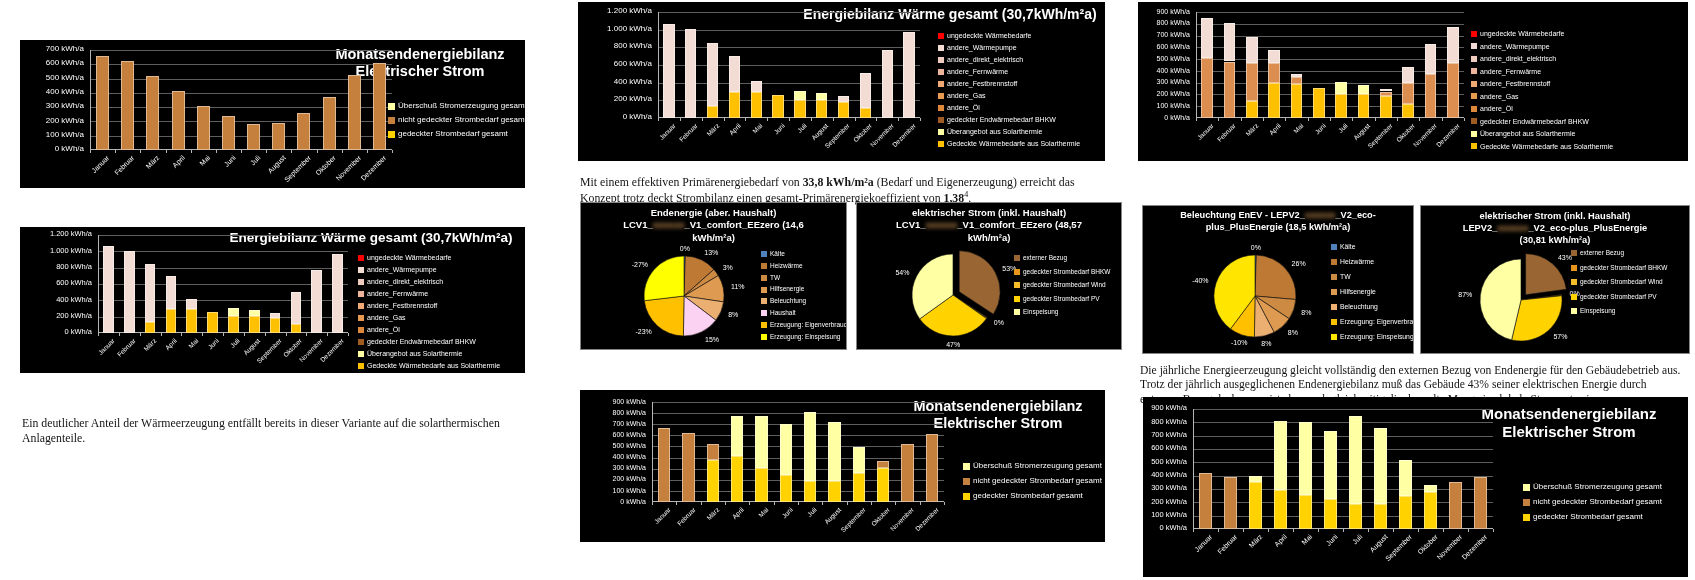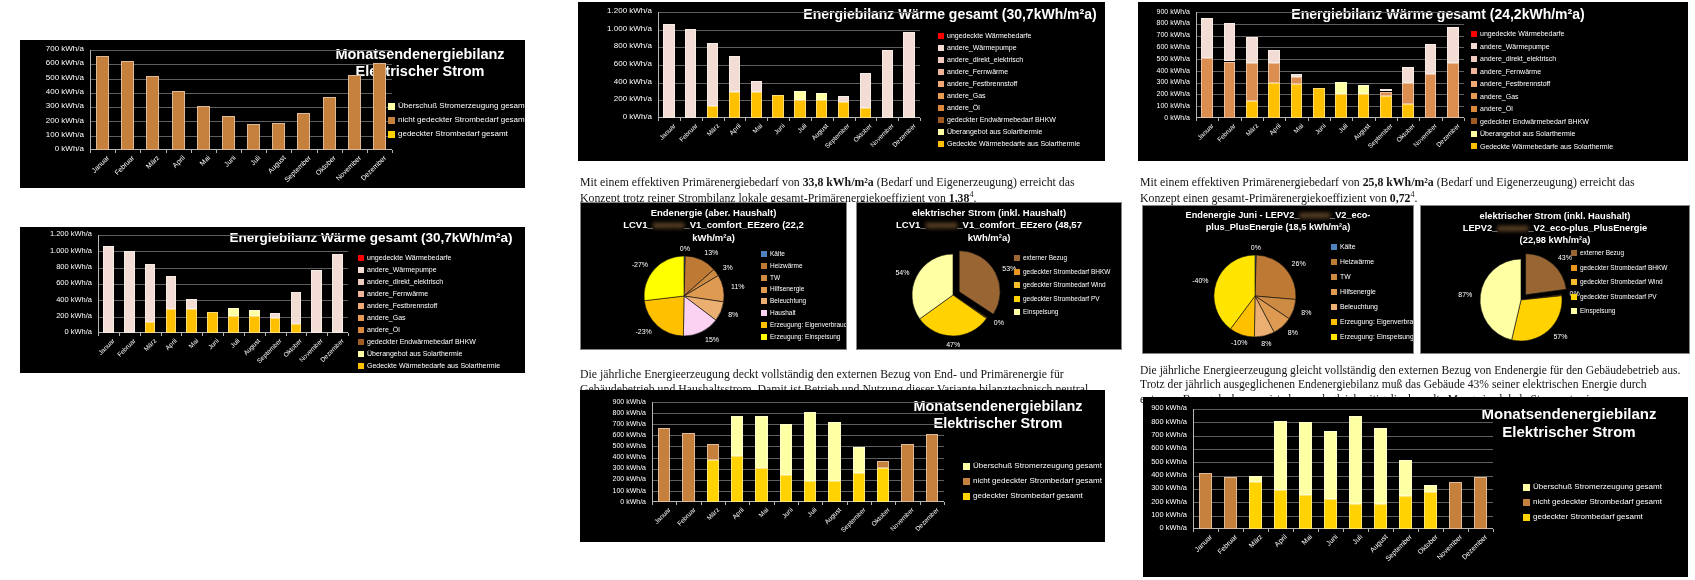--- a/index.html
+++ b/index.html
@@ -197,20 +197,21 @@
       <div class="leg" style="left: 338px; top: 123px; font-size: 7px;">
         <span class="sq" style="width: 6px; height: 6px; background: rgb(255, 255, 163);"></span>
         <span>Überangebot aus Solarthermie</span>
       </div>
       <div class="leg" style="left: 338px; top: 135px; font-size: 7px;">
         <span class="sq" style="width: 6px; height: 6px; background: rgb(255, 192, 0);"></span>
         <span>Gedeckte Wärmebedarfe aus Solarthermie</span>
       </div>
     </div>
 
+  <p class="para" style="left:22px;top:404px;width:480px;font-size:11.8px"><span>Ein deutlicher Anteil der Wärmeerzeugung entfällt bereits in dieser Variante auf die solarthermischen Anlagenteile.</span></p>
 
   <div class="chart" style="left:578px;top:2px;width:527px;height:159px">
       <div class="c-title" style="left: 222px; top: 4px; width: 300px; font-size: 14px;">
         <div>Energiebilanz Wärme gesamt (30,7kWh/m²a)</div>
       </div>
       <div class="grid" style="left: 80px; top: 10px; width: 262px;"></div>
       <div class="ylab" style="left: 0px; width: 74px; top: 5px; font-size: 8px;">1.200 kWh/a</div>
       <div class="grid" style="left: 80px; top: 27.7px; width: 262px;"></div>
       <div class="ylab" style="left: 0px; width: 74px; top: 22.7px; font-size: 8px;">1.000 kWh/a</div>
       <div class="grid" style="left: 80px; top: 45.3px; width: 262px;"></div>
@@ -302,26 +303,26 @@
       <div class="leg" style="left: 360px; top: 126px; font-size: 7px;">
         <span class="sq" style="width: 6px; height: 6px; background: rgb(255, 255, 163);"></span>
         <span>Überangebot aus Solarthermie</span>
       </div>
       <div class="leg" style="left: 360px; top: 138px; font-size: 7px;">
         <span class="sq" style="width: 6px; height: 6px; background: rgb(255, 192, 0);"></span>
         <span>Gedeckte Wärmebedarfe aus Solarthermie</span>
       </div>
     </div>
 
-  <p class="para" style="left:580px;top:163px;width:522px;font-size:11.8px"><span>Mit einem effektiven Primärenergiebedarf von </span><span style="font-weight: bold;">33,8 kWh/m²a</span><span> (Bedarf und Eigenerzeugung) erreicht das Konzept trotz reiner Strombilanz lokale gesamt-Primärenergiekoeffizient von </span><span style="font-weight: bold;">1,38</span><sup>4</sup><span>.</span></p>
+  <p class="para" style="left:580px;top:163px;width:522px;font-size:11.8px"><span>Mit einem effektiven Primärenergiebedarf von </span><span style="font-weight: bold;">33,8 kWh/m²a</span><span> (Bedarf und Eigenerzeugung) erreicht das Konzept trotz deckt Strombilanz einen gesamt-Primärenergiekoeffizient von </span><span style="font-weight: bold;">1,38</span><sup>4</sup><span>.</span></p>
 
   <div class="pie" style="left:580px;top:202px;width:265px;height:146px">
       <div class="p-title" style="font-size: 9.5px;">
         <div><span>Endenergie (aber. Haushalt)</span></div>
-        <div><span>LCV1_</span><span class="blur">xxxxxx</span><span>_V1_comfort_EEzero (22,2</span></div>
+        <div><span>LCV1_</span><span class="blur">xxxxxx</span><span>_V1_comfort_EEzero (14,6</span></div>
         <div><span>kWh/m²a)</span></div>
       </div>
       <svg width="265" height="146" style="position: absolute; left: 0px; top: 0px;">
         <path d="M103.0,93.0 L103.0,53.0 A40,40 0 0 1 104.3,53.0 Z" fill="#4F81BD" stroke="#111" stroke-width="0.6"></path>
         <text x="103.8" y="47.5" fill="#fff" font-size="7" text-anchor="middle">0%</text>
         <path d="M103.0,93.0 L104.3,53.0 A40,40 0 0 1 132.9,66.4 Z" fill="#BE7A35" stroke="#111" stroke-width="0.6"></path>
         <text x="123.3" y="52.0" fill="#fff" font-size="7" text-anchor="start">13%</text>
         <path d="M103.0,93.0 L132.9,66.4 A40,40 0 0 1 137.3,72.5 Z" fill="#CC8A42" stroke="#111" stroke-width="0.6"></path>
         <text x="141.7" y="67.1" fill="#fff" font-size="7" text-anchor="start">3%</text>
         <path d="M103.0,93.0 L137.3,72.5 A40,40 0 0 1 142.6,98.9 Z" fill="#DE9A50" stroke="#111" stroke-width="0.6"></path>
@@ -401,21 +402,20 @@
       <div class="leg" style="left: 157px; top: 92.5px; font-size: 6.5px;">
         <span class="sq" style="width: 6px; height: 6px; background: rgb(255, 210, 0);"></span>
         <span>gedeckter Strombedarf PV</span>
       </div>
       <div class="leg" style="left: 157px; top: 106px; font-size: 6.5px;">
         <span class="sq" style="width: 6px; height: 6px; background: rgb(255, 255, 163);"></span>
         <span>Einspeisung</span>
       </div>
     </div>
 
-  <p class="para" style="left:580px;top:355px;width:522px;font-size:11.8px"><span>Die jährliche Energieerzeugung deckt vollständig den externen Bezug von End- und Primärenergie für Gebäudebetrieb und Haushaltsstrom. Damit ist Betrieb und Nutzung dieser Variante bilanztechnisch neutral.</span></p>
 
   <div class="chart" style="left:580px;top:390px;width:525px;height:152px">
       <div class="c-title" style="left: 318px; top: 8px; width: 200px; font-size: 14.5px;">
         <div>Monatsendenergiebilanz</div>
         <div>Elektrischer Strom</div>
       </div>
       <div class="grid" style="left: 72px; top: 12px; width: 292px;"></div>
       <div class="ylab" style="left: 0px; width: 66px; top: 7.7px; font-size: 7px;">900 kWh/a</div>
       <div class="grid" style="left: 72px; top: 23.1px; width: 292px;"></div>
       <div class="ylab" style="left: 0px; width: 66px; top: 18.8px; font-size: 7px;">800 kWh/a</div>
@@ -488,23 +488,20 @@
         <span class="sq" style="width: 7px; height: 7px; background: rgb(198, 128, 62);"></span>
         <span>nicht gedeckter Strombedarf gesamt</span>
       </div>
       <div class="leg" style="left: 383px; top: 102px; font-size: 8px;">
         <span class="sq" style="width: 7px; height: 7px; background: rgb(255, 210, 0);"></span>
         <span>gedeckter Strombedarf gesamt</span>
       </div>
     </div>
 
   <div class="chart" style="left:1138px;top:2px;width:550px;height:159px">
-      <div class="c-title" style="left: 150px; top: 4px; width: 300px; font-size: 14px;">
-        <div>Energiebilanz Wärme gesamt (24,2kWh/m²a)</div>
-      </div>
       <div class="grid" style="left: 58px; top: 10px; width: 268px;"></div>
       <div class="ylab" style="left: 0px; width: 52px; top: 5.7px; font-size: 7px;">900 kWh/a</div>
       <div class="grid" style="left: 58px; top: 21.8px; width: 268px;"></div>
       <div class="ylab" style="left: 0px; width: 52px; top: 17.4px; font-size: 7px;">800 kWh/a</div>
       <div class="grid" style="left: 58px; top: 33.6px; width: 268px;"></div>
       <div class="ylab" style="left: 0px; width: 52px; top: 29.2px; font-size: 7px;">700 kWh/a</div>
       <div class="grid" style="left: 58px; top: 45.3px; width: 268px;"></div>
       <div class="ylab" style="left: 0px; width: 52px; top: 41px; font-size: 7px;">600 kWh/a</div>
       <div class="grid" style="left: 58px; top: 57.1px; width: 268px;"></div>
       <div class="ylab" style="left: 0px; width: 52px; top: 52.8px; font-size: 7px;">500 kWh/a</div>
@@ -606,25 +603,24 @@
       <div class="leg" style="left: 333px; top: 128px; font-size: 7px;">
         <span class="sq" style="width: 6px; height: 6px; background: rgb(255, 255, 163);"></span>
         <span>Überangebot aus Solarthermie</span>
       </div>
       <div class="leg" style="left: 333px; top: 140.5px; font-size: 7px;">
         <span class="sq" style="width: 6px; height: 6px; background: rgb(255, 192, 0);"></span>
         <span>Gedeckte Wärmebedarfe aus Solarthermie</span>
       </div>
     </div>
 
-  <p class="para" style="left:1140px;top:163px;width:530px;font-size:11.8px"><span>Mit einem effektiven Primärenergiebedarf von </span><span style="font-weight: bold;">25,8 kWh/m²a</span><span> (Bedarf und Eigenerzeugung) erreicht das Konzept einen gesamt-Primärenergiekoeffizient von </span><span style="font-weight: bold;">0,72</span><sup>4</sup><span>.</span></p>
 
   <div class="pie" style="left:1142px;top:205px;width:270px;height:147px">
       <div class="p-title" style="font-size: 9.2px;">
-        <div><span>Endenergie Juni - LEPV2_</span><span class="blur">xxxxxx</span><span>_V2_eco-</span></div>
+        <div><span>Beleuchtung EnEV - LEPV2_</span><span class="blur">xxxxxx</span><span>_V2_eco-</span></div>
         <div><span>plus_PlusEnergie (18,5 kWh/m²a)</span></div>
       </div>
       <svg width="270" height="147" style="position: absolute; left: 0px; top: 0px;">
         <path d="M112.0,90.0 L112.0,49.0 A41,41 0 0 1 113.3,49.0 Z" fill="#4F81BD" stroke="#111" stroke-width="0.6"></path>
         <text x="112.8" y="43.5" fill="#fff" font-size="7" text-anchor="middle">0%</text>
         <path d="M112.0,90.0 L113.3,49.0 A41,41 0 0 1 152.8,93.5 Z" fill="#BE7A35" stroke="#111" stroke-width="0.6"></path>
         <text x="148.6" y="59.9" fill="#fff" font-size="7" text-anchor="start">26%</text>
         <path d="M112.0,90.0 L152.8,93.5 A41,41 0 0 1 146.2,112.7 Z" fill="#CC8A42" stroke="#111" stroke-width="0.6"></path>
         <text x="158.3" y="108.7" fill="#fff" font-size="7" text-anchor="start">8%</text>
         <path d="M112.0,90.0 L146.2,112.7 A41,41 0 0 1 131.1,126.3 Z" fill="#DE9A50" stroke="#111" stroke-width="0.6"></path>
@@ -663,21 +659,21 @@
       <div class="leg" style="left: 188px; top: 128px; font-size: 6.8px;">
         <span class="sq" style="width: 6px; height: 6px; background: rgb(255, 229, 0);"></span>
         <span>Erzeugung: Einspeisung</span>
       </div>
     </div>
 
   <div class="pie" style="left:1420px;top:205px;width:268px;height:147px">
       <div class="p-title" style="font-size: 9.3px;">
         <div><span>elektrischer Strom (inkl. Haushalt)</span></div>
         <div><span>LEPV2_</span><span class="blur">xxxxxx</span><span>_V2_eco-plus_PlusEnergie</span></div>
-        <div><span>(22,98 kWh/m²a)</span></div>
+        <div><span>(30,81 kWh/m²a)</span></div>
       </div>
       <svg width="268" height="147" style="position: absolute; left: 0px; top: 0px;">
         <path d="M104.6,88.7 L104.6,47.7 A41,41 0 0 1 145.3,83.3 Z" fill="#996633" stroke="#111" stroke-width="0.6"></path>
         <text x="136.9" y="54.4" fill="#fff" font-size="7" text-anchor="start">43%</text>
         <path d="M100.0,94.0 L140.6,88.6 A41,41 0 0 1 140.7,89.1 Z" fill="#E8951D" stroke="#111" stroke-width="0.6"></path>
         <text x="148.6" y="90.4" fill="#fff" font-size="7" text-anchor="start">0%</text>
         <path d="M100.0,94.0 L140.7,89.1 A41,41 0 0 1 140.8,89.7 Z" fill="#F7BC29" stroke="#111" stroke-width="0.6"></path>
         <path d="M100.0,94.0 L140.8,89.7 A41,41 0 0 1 90.6,133.9 Z" fill="#FFD200" stroke="#111" stroke-width="0.6"></path>
         <text x="132.4" y="133.3" fill="#fff" font-size="7" text-anchor="start">57%</text>
         <path d="M100.0,94.0 L90.6,133.9 A41,41 0 0 1 100.0,53.0 Z" fill="#FFFFA3" stroke="#111" stroke-width="0.6"></path>

